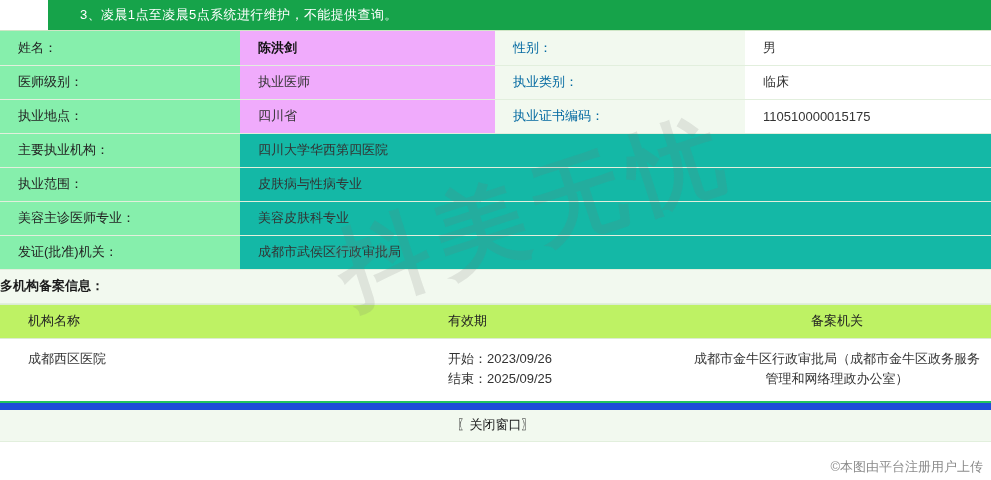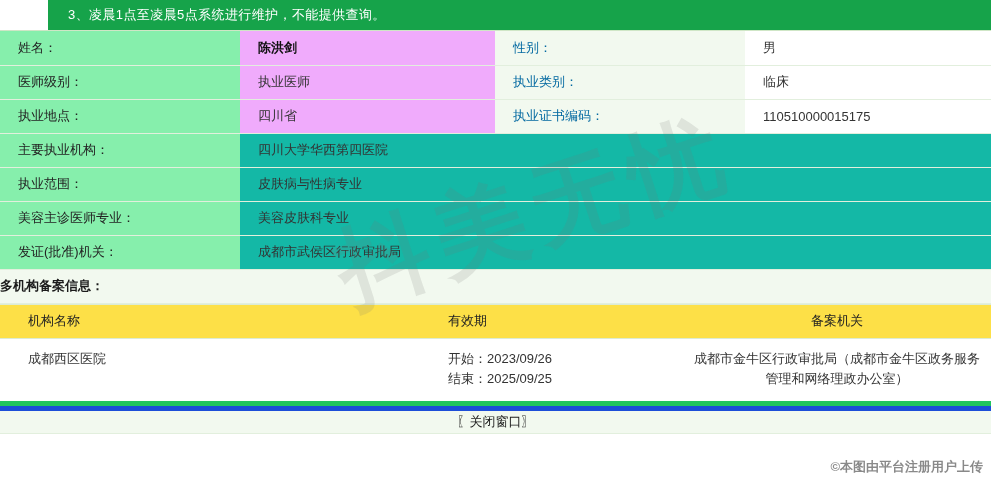--- a/index.html
+++ b/index.html
@@ -26,21 +26,21 @@
   .notice-bar .rail {
     width: 48px;
     background: #ffffff;
   }
   .notice-bar .notice-strip {
     flex: 1;
     background: #16a34a;
     color: #ffffff;
     display: flex;
     align-items: center;
-    padding-left: 20px;
+    padding-left: 32px;
     font-size: 13px;
     letter-spacing: .4px;
   }
 
   
   .info-table {
     width: 100%;
     border-collapse: collapse;
     table-layout: fixed;
   }
@@ -88,47 +88,47 @@
   }
 
   
   .rec-table {
     width: 100%;
     border-collapse: collapse;
     table-layout: fixed;
     margin-top: 0;
   }
   .rec-head td {
-    background: #fde047;
+    background: #bef264;
     border-top: 1px solid #dcecd4;
     border-bottom: 1px solid #dcecd4;
     height: 34px;
     padding: 0 10px 0 28px;
     font-size: 13px;
     color: #222222;
   }
   .rec-body td {
     background: #ffffff;
-    border-bottom: 5px solid #22c55e;
+    border-bottom: 2px solid #22c55e;
     padding: 10px 10px 12px 28px;
     font-size: 13px;
     vertical-align: top;
     line-height: 1.55;
     color: #333333;
   }
   .c1 { width: 420px; }
   .c2 { width: 245px; }
   .c3 { width: auto; text-align: center; }
   .kv { white-space: nowrap; }
 
   
   .close-row {
-    height: 28px;
+    height: 39px;
     background: #f2f9ef;
-    border-top: 5px solid #1d4ed8;
+    border-top: 7px solid #1d4ed8;
     border-bottom: 1px solid #e2efdd;
     display: flex;
     align-items: center;
     justify-content: center;
   }
   .close-link {
     color: #1a1a1a;
     font-size: 13px;
     text-decoration: none;
     cursor: pointer;
@@ -151,21 +151,21 @@
     pointer-events: none;
     user-select: none;
     white-space: nowrap;
     font-family: "DejaVu Sans", sans-serif;
   }
   .wm-corner {
     position: absolute;
     right: 8px;
     bottom: 4px;
     font-size: 13px;
-    font-weight: bold;
+    font-weight: normal;
     color: rgba(40,40,40,0.55);
     pointer-events: none;
     user-select: none;
     white-space: nowrap;
   }
 </style>
 </head>
 <body>
 
 <div class="notice-bar">

